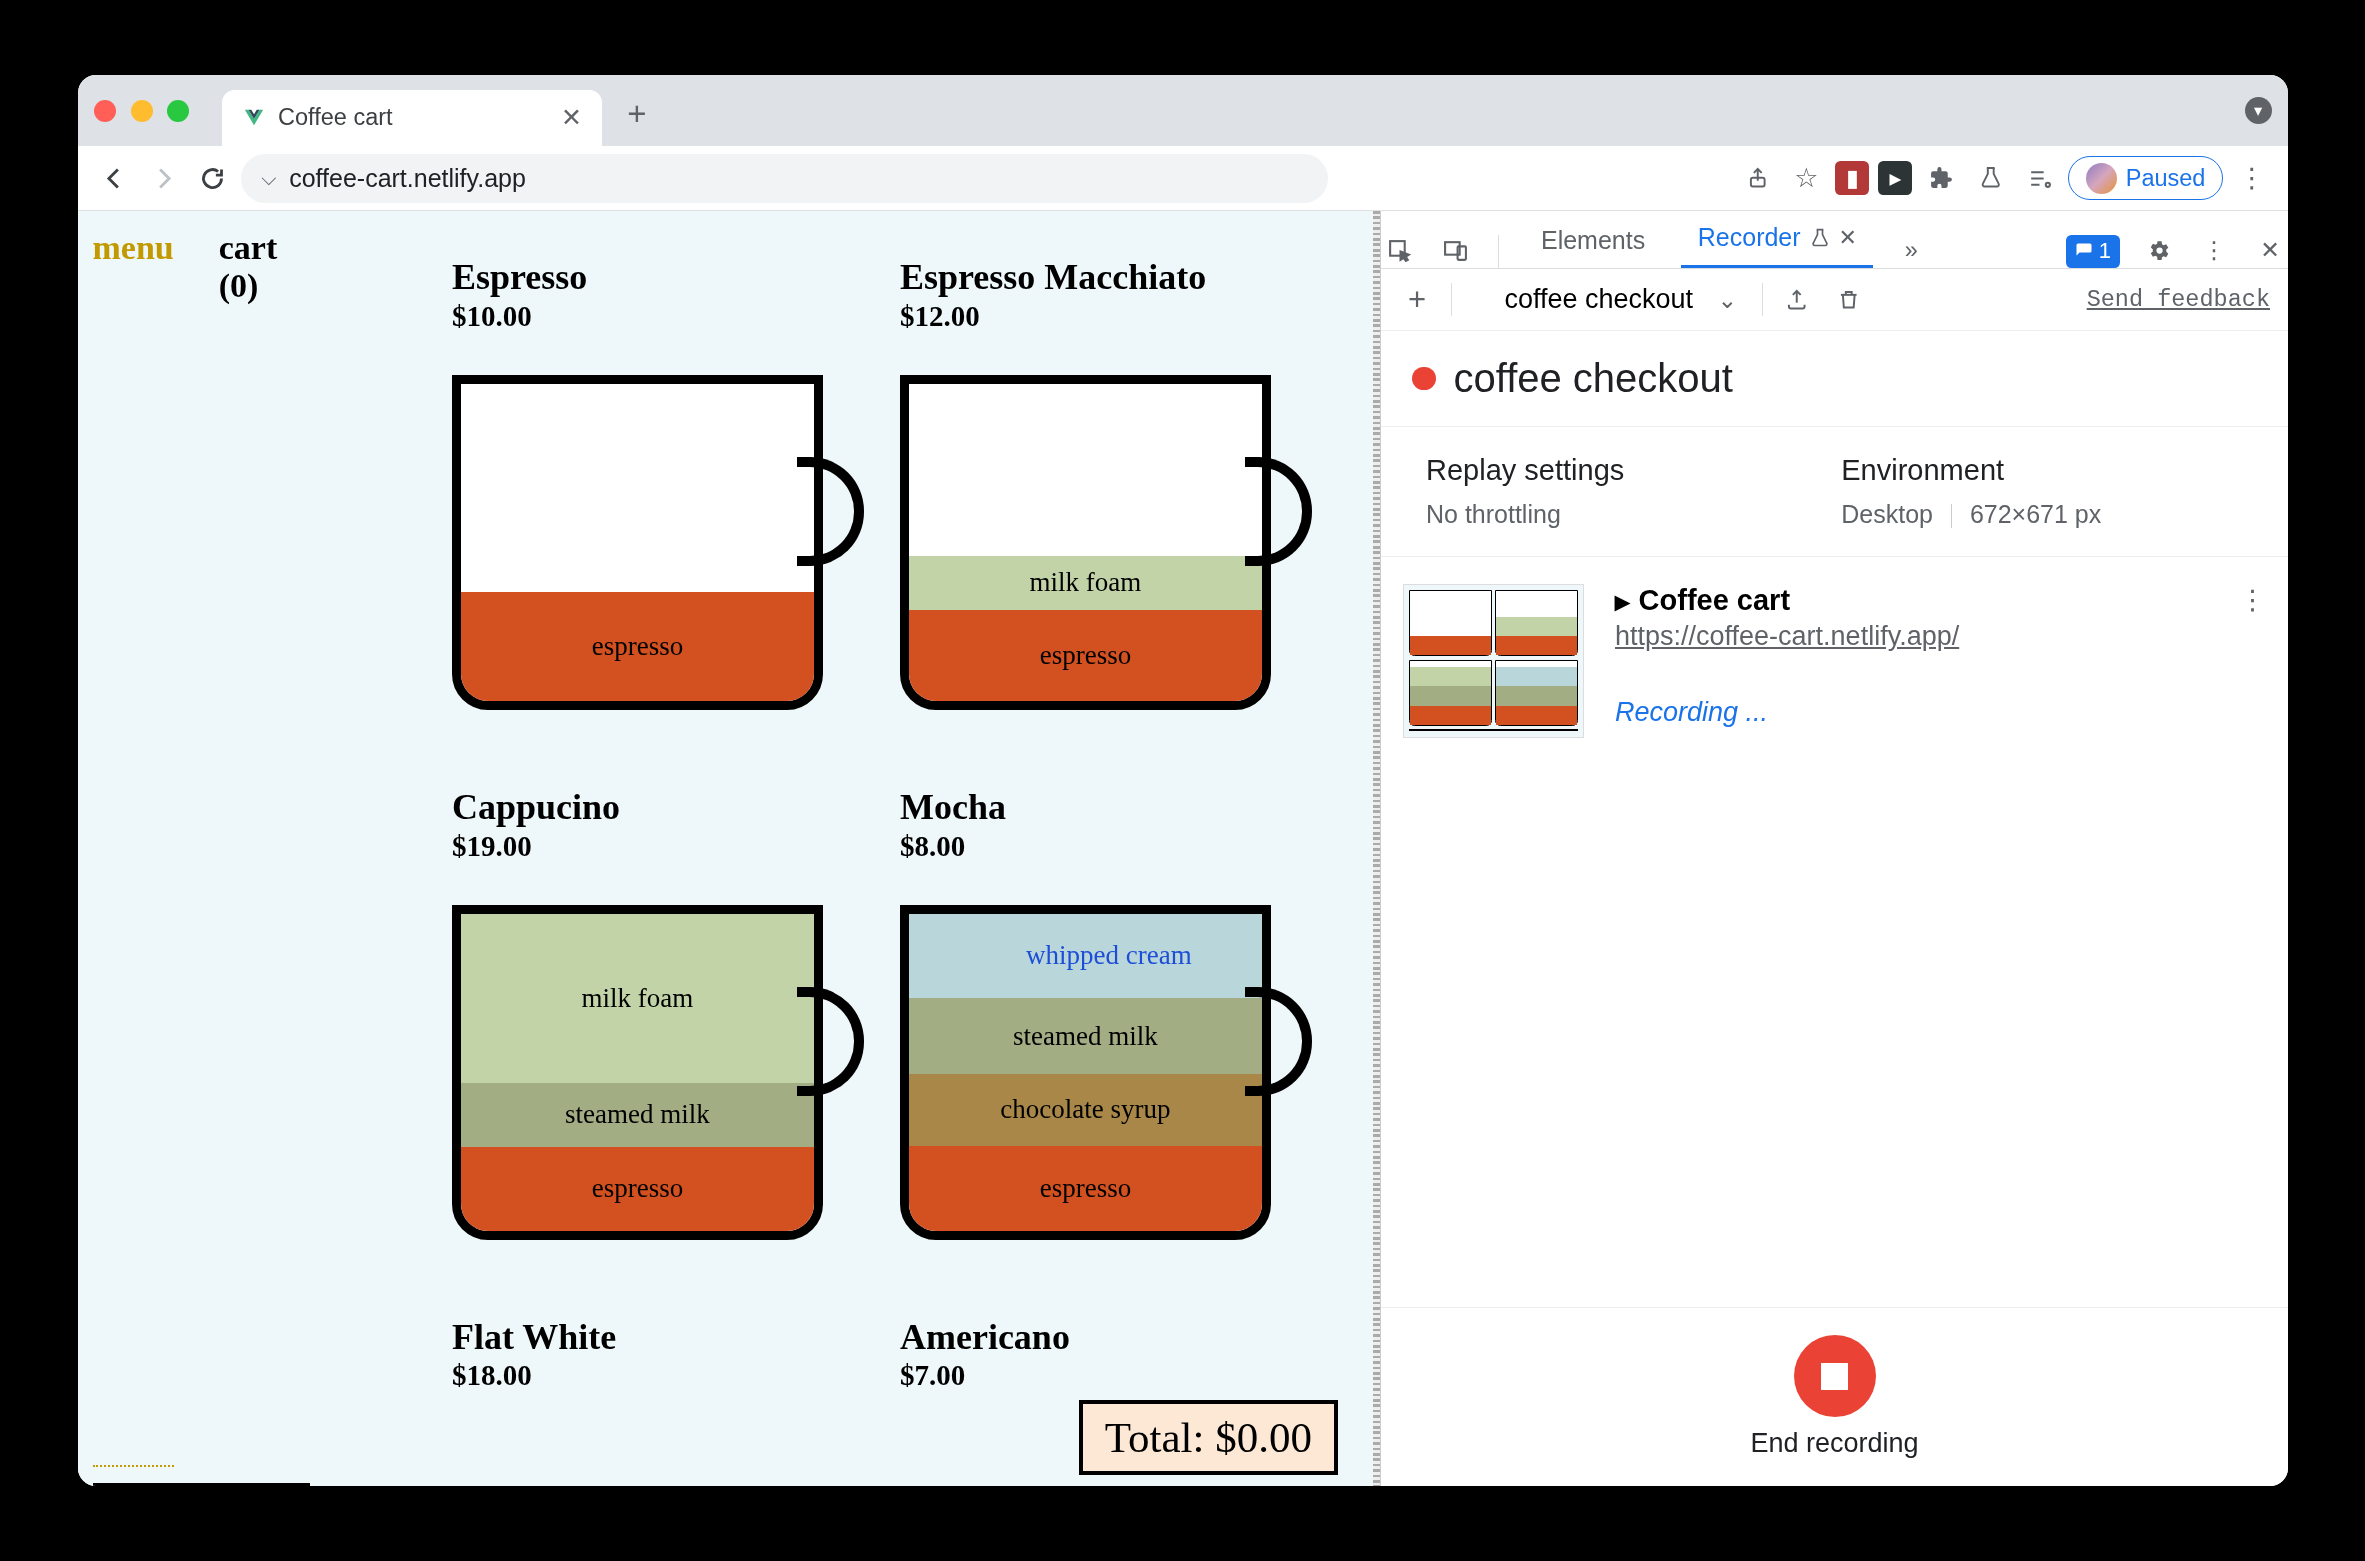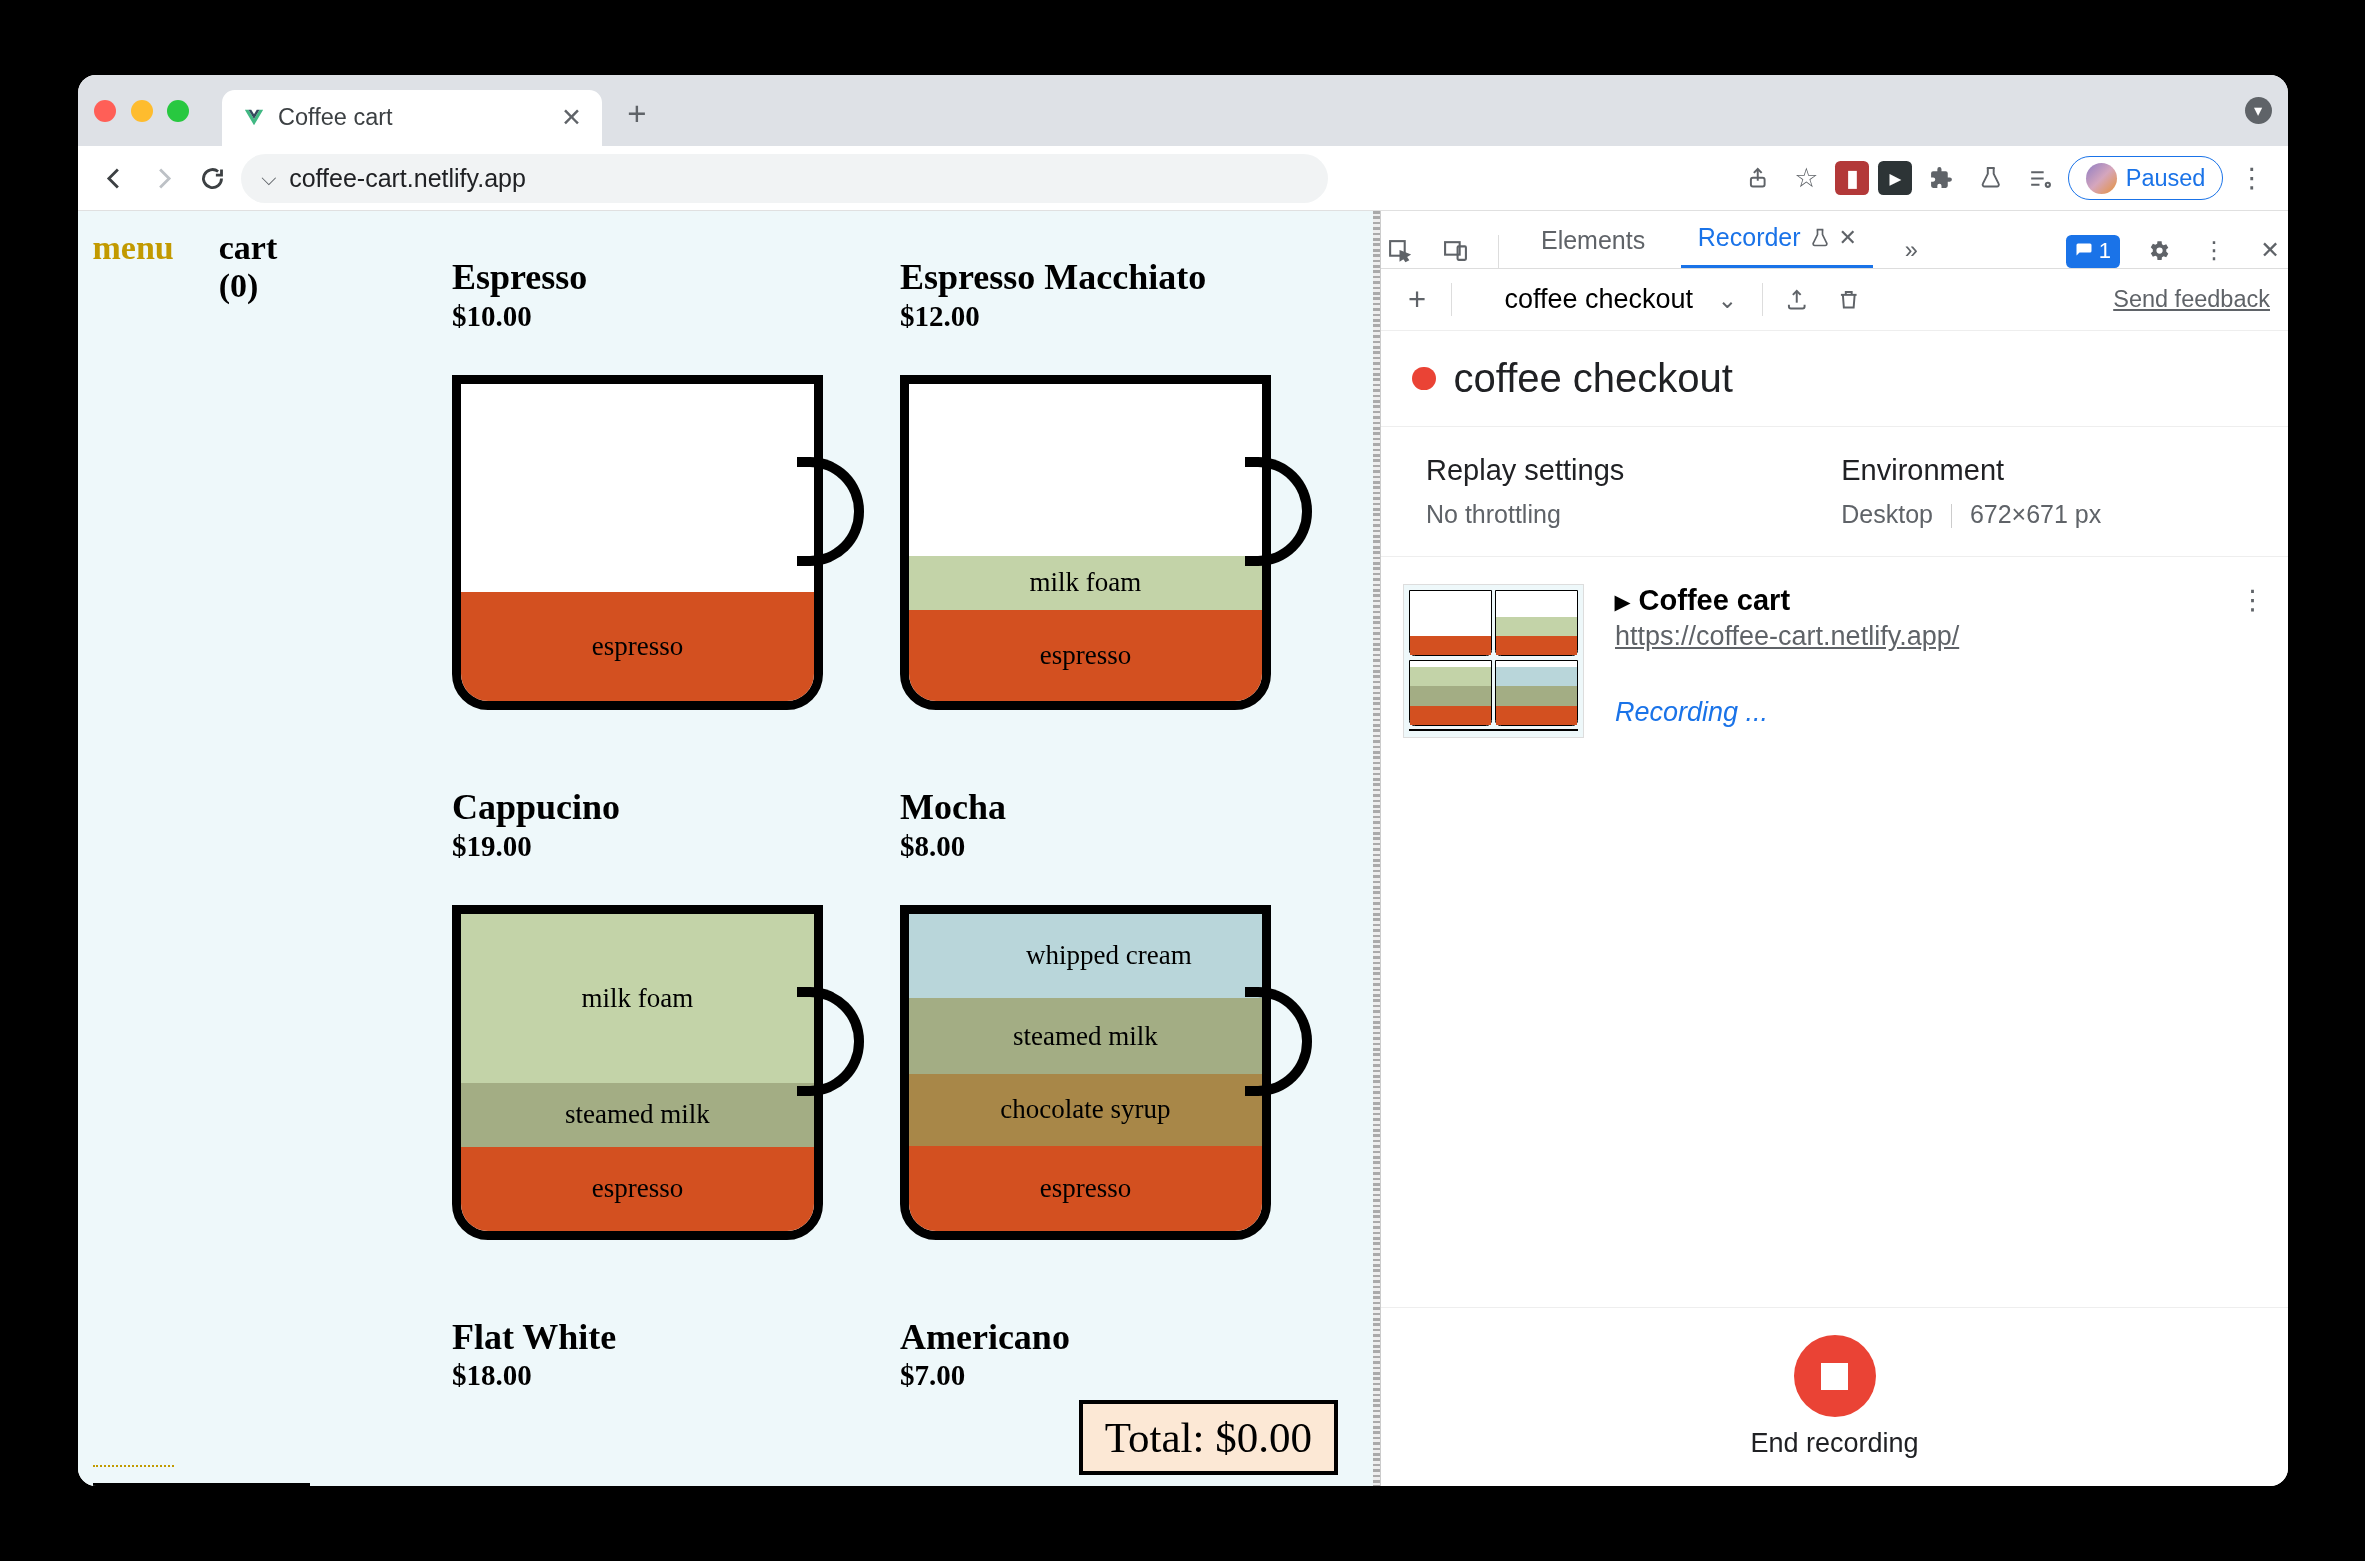--- a/index.html
+++ b/index.html
@@ -122,38 +122,38 @@
     background:#fff;overflow:hidden;display:flex;flex-direction:column;justify-content:flex-end;
   }
   .cup-handle{
     position:absolute;right:-3.6px;top:82px;width:67px;height:109px;border:10px solid #000;border-left:none;border-radius:0 54px 54px 0;
   }
   .layer{width:100%;text-align:center;font-size:27px;display:flex;align-items:center;justify-content:center;}
   .espresso{background:#d35020;color:#000;}
   .milkfoam{background:#c3d3a8;color:#000;}
   .steamed{background:#a3ad84;color:#000;}
   .choco{background:#a88748;color:#000;}
-  .whipped{background:#b9d6da;color:#000000;padding-left:47px;}
+  .whipped{background:#b9d6da;color:#1d4ed8;padding-left:47px;}
 
   .total-box {
     position:absolute;bottom:11px;right:42px;border:4.5px solid #000;background:#fce8d5;padding:9px 22px;font-family:Georgia,serif;font-size:43px;
   }
 
   
   .devtools { width: 908px; background:#fff;display:flex;flex-direction:column;border-left:0.9px solid #ccc;}
   .dt-tabs{display:flex;align-items:flex-end;height:58px;border-bottom:0.9px solid #ddd;padding:0 0;gap:20px;}
   .dt-tab{padding:12.7px 16.3px;font-size:25px;color:#5f6368;display:flex;align-items:center;gap:9px;}
   .dt-tab.active{color:#1a73e8;border-bottom:3.6px solid #1a73e8;}
   .dt-icon{width:36px;height:36px;display:flex;align-items:center;justify-content:center;color:#5f6368;font-size:23.5px;}
   .dt-badge{display:flex;align-items:center;gap:5.4px;background:#1a73e8;color:#fff;border-radius:5.4px;padding:3.6px 9px;font-size:22px;}
   .dt-tabs .spacer{flex:1;}
 
   .rec-toolbar{display:flex;align-items:center;gap:16.3px;height:62px;border-bottom:0.9px solid #eee;padding:0 18px;}
   .rec-toolbar .name{font-size:27px;flex:0 0 auto;margin-left:36px;}
-  .rec-toolbar .feedback{margin-left:auto;font-size:23.5px;color:#5f6368;text-decoration:underline;}
+  .rec-toolbar .feedback{margin-left:auto;font-size:23.5px;color:#5f6368;text-decoration:underline;font-family:Liberation Mono, monospace;}
 
   .rec-header{display:flex;align-items:center;gap:18px;padding:25px 31px;border-bottom:0.9px solid #eee;}
   .rec-dot{width:23.5px;height:23.5px;border-radius:50%;background:#ea4335;}
   .rec-header h1{font-size:40px;font-weight:400;color:#202124;}
 
   .settings-row{display:flex;padding:27px 45px;border-bottom:0.9px solid #eee;gap:217px;}
   .settings-col .hd{font-size:29px;color:#202124;margin-bottom:12.7px;}
   .settings-col .sub{font-size:25px;color:#5f6368;}
   .sub .sep{display:inline-block;border-left:1.8px solid #ccc;height:23.5px;margin:0 11px;vertical-align:middle;}
 

